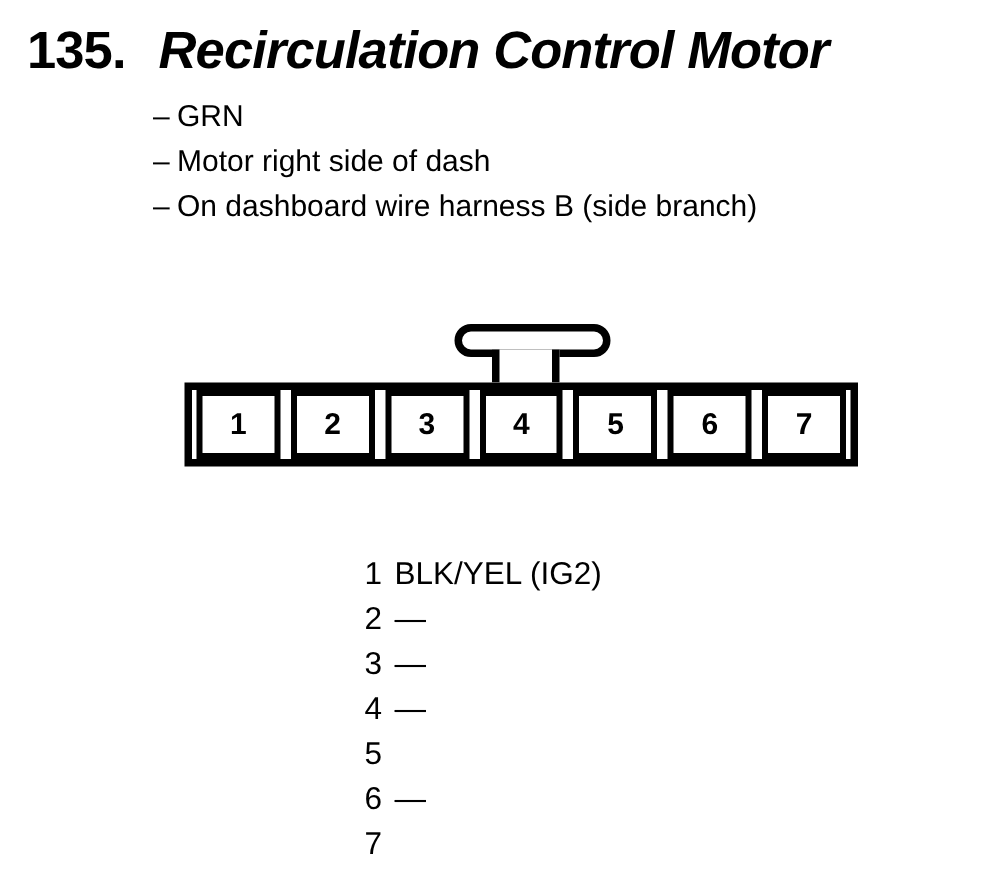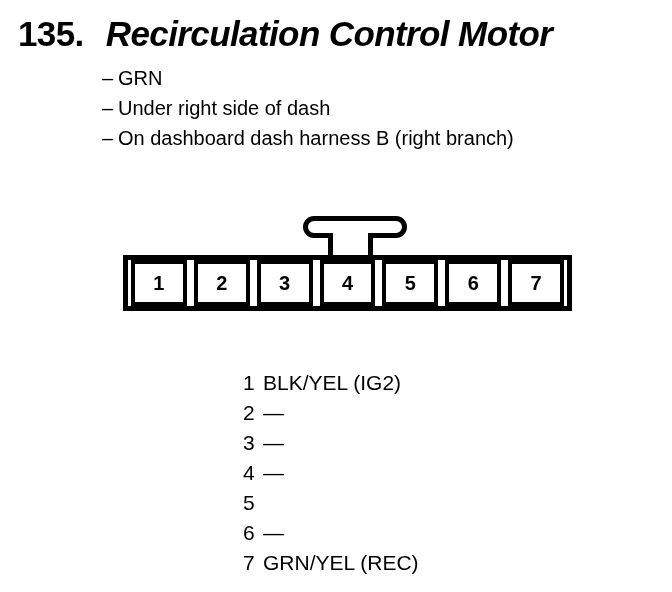--- a/index.html
+++ b/index.html
@@ -118,25 +118,25 @@
     <span class="title-text">Recirculation Control Motor</span>
   </div>
 
   <div class="notes">
     <div class="note">
       <span class="dash">–</span>
       <span class="note-text">GRN</span>
     </div>
     <div class="note">
       <span class="dash">–</span>
-      <span class="note-text">Under right side of dash</span>
+      <span class="note-text">Motor right side of dash</span>
     </div>
     <div class="note">
       <span class="dash">–</span>
-      <span class="note-text">On dashboard dash harness B (right branch)</span>
+      <span class="note-text">On dashboard wire harness B (side branch)</span>
     </div>
   </div>
 
   <div class="diagram">
     <div class="tab-bar"></div>
     <div class="tab-stem"></div>
     <div class="conn-body">
       <div class="pin-cell">1</div>
       <div class="pin-cell">2</div>
       <div class="pin-cell">3</div>
@@ -166,17 +166,16 @@
     </div>
     <div class="legend-row">
       <span class="pin-num">5</span>
     </div>
     <div class="legend-row">
       <span class="pin-num">6</span>
       <span class="wire">—</span>
     </div>
     <div class="legend-row">
       <span class="pin-num">7</span>
-      <span class="wire">GRN/YEL (REC)</span>
     </div>
   </div>
 
 </div>
 
 </body></html>

